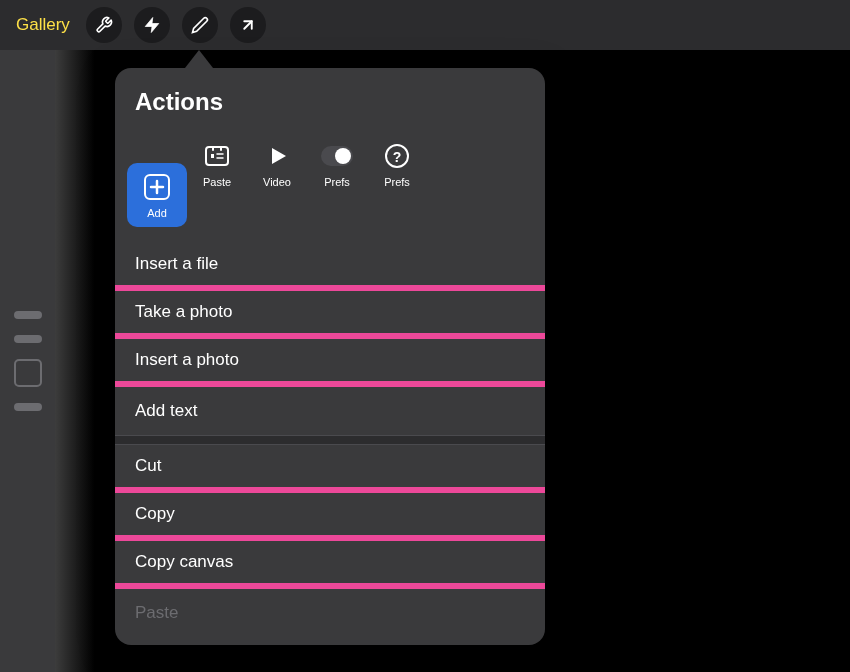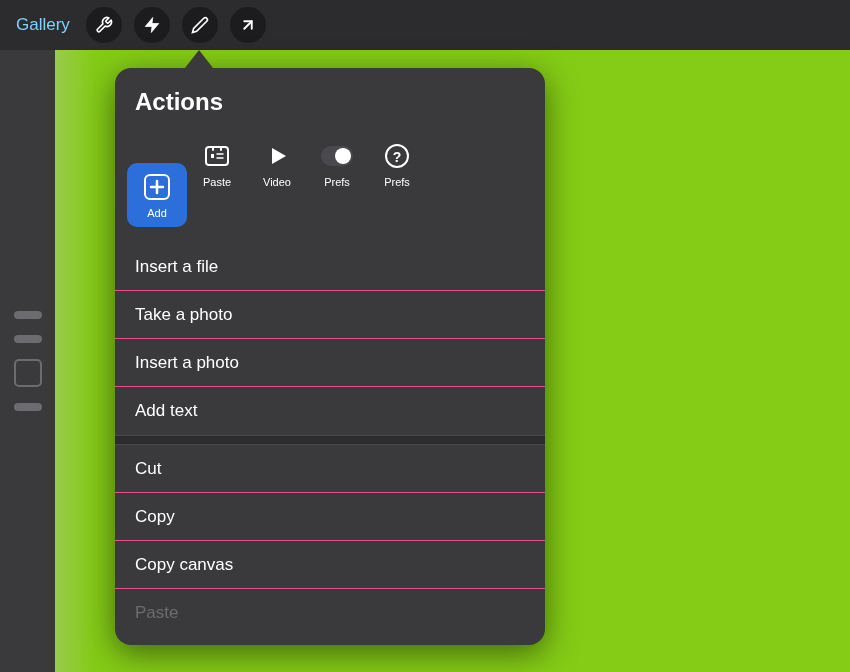--- a/index.html
+++ b/index.html
@@ -20,21 +20,21 @@
       background: #2c2c2e;
       display: flex;
       align-items: center;
       padding: 0 16px;
       gap: 12px;
       position: relative;
       z-index: 10;
     }
 
     .toolbar-title {
-      color: #7dd3fc;
+      color: #fde047;
       font-size: 17px;
       font-weight: 400;
       margin-right: 4px;
     }
 
     .toolbar-icon-btn {
       width: 36px;
       height: 36px;
       border-radius: 50%;
       background: #1c1c1e;
@@ -79,21 +79,21 @@
     .sidebar-square {
       width: 28px;
       height: 28px;
       border: 2px solid #6c6c70;
       border-radius: 5px;
     }
 
     
     .canvas-area {
       flex: 1;
-      background: #84cc16;
+      background: #000000;
       position: relative;
     }
 
     
     .canvas-area::before {
       content: '';
       position: absolute;
       left: 0;
       top: 0;
       width: 40px;
@@ -174,21 +174,21 @@
       text-align: center;
     }
 
     
     .menu-item {
       display: flex;
       align-items: center;
       padding: 0 20px;
       height: 48px;
       cursor: pointer;
-      border-bottom: 1px solid #ec4899;
+      border-bottom: 6px solid #ec4899;
     }
 
     .menu-item:last-child {
       border-bottom: none;
     }
 
     .menu-item-text {
       color: #ffffff;
       font-size: 17px;
       font-weight: 400;

